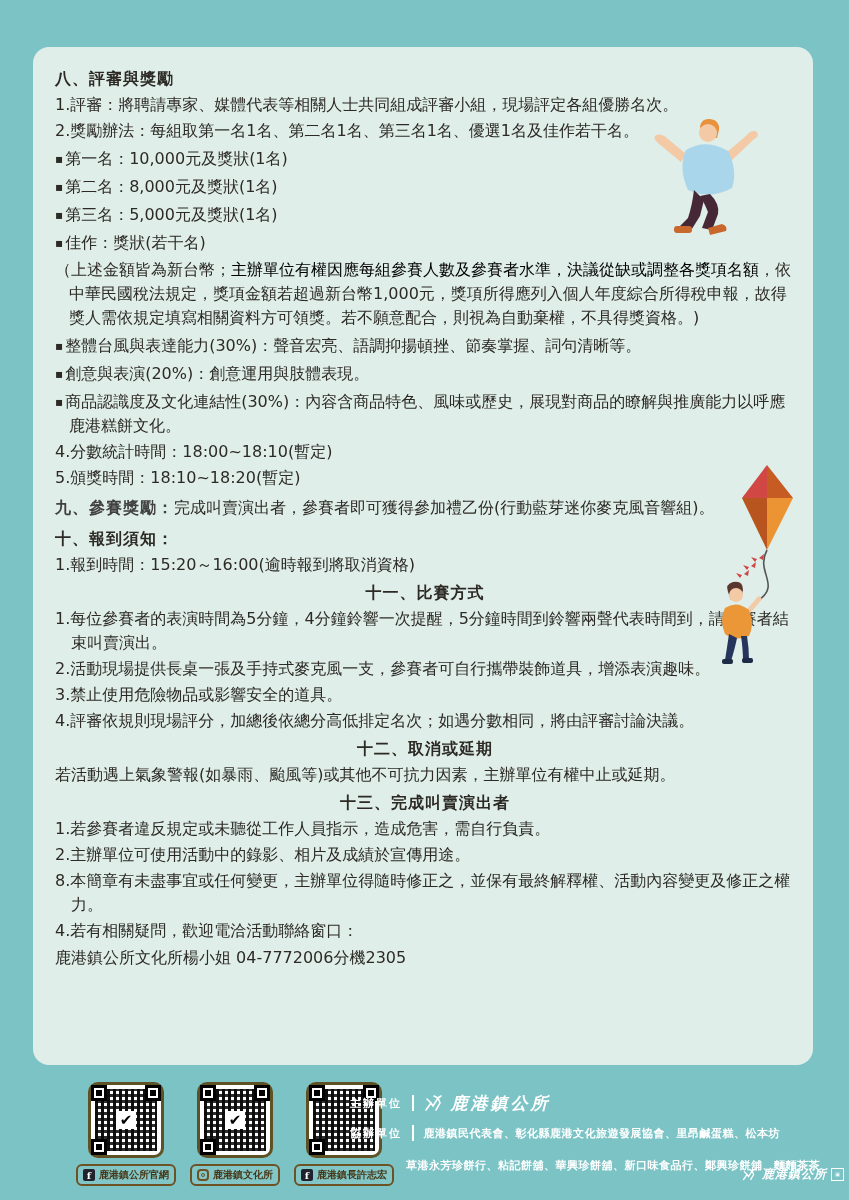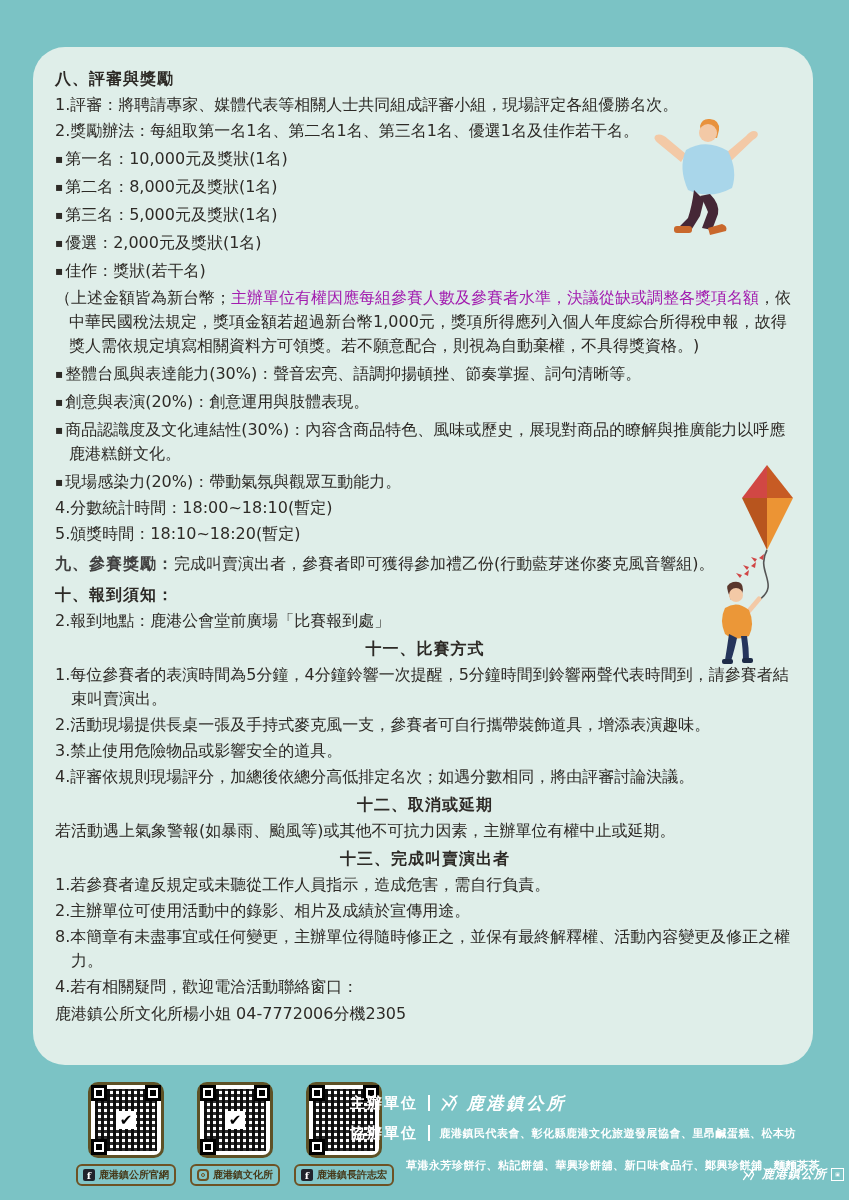--- a/index.html
+++ b/index.html
@@ -4,37 +4,37 @@
 <style>
   html,body{margin:0;padding:0;}
   body{
     width:849px;height:1200px;position:relative;overflow:hidden;
     background:#7bc3c5;
     font-family:"DejaVu Sans",sans-serif;
     -webkit-font-smoothing:antialiased;
   }
   .card{
     position:absolute;left:33px;top:47px;width:780px;height:1018px;
-    background:#dfeee9;border-radius:32px;
+    background:#dfeee9;border-radius:16px;
     padding:16px 18px 16px 22px;box-sizing:border-box;
     overflow:hidden;
   }
   .card p{margin:0;color:#2d2a26;font-size:16px;line-height:24px;}
   .sec-h{
     color:#9c6a47;font-weight:bold;font-size:17.5px;line-height:26px;
     letter-spacing:1px;margin-top:4px !important;
   }
   .h8{margin-left:0;}
   .h9,.h10{margin-left:-8px;}
   .h11,.h12,.h13{margin-left:-15px;text-align:center;}
   .item{margin-left:20px;padding-left:16px;text-indent:-16px;margin-top:2px !important;}
   .bullet{margin-left:30px;padding-left:14px;text-indent:-14px;margin-top:4px !important;}
   .bullet::before{content:"▪";margin-right:2px;font-size:12px;vertical-align:1px;}
   .note{margin-left:5px;padding-left:14px;text-indent:-14px;margin-top:3px !important;}
-  .red{color:#a21caf;}
+  .red{color:#000000;}
   .inlinehead{color:#404040;font-weight:bold;letter-spacing:1px;}
   .s12-body{margin-left:30px;margin-top:2px !important;}
   .contact{margin-left:42px;margin-top:3px !important;}
   .mix{margin-left:-8px;margin-top:6px !important;}
   .gap{margin-top:7px !important;}
 
   
   .footer-qrs{position:absolute;left:76px;top:1082px;display:flex;gap:14px;}
   .qr-col{display:flex;flex-direction:column;align-items:center;gap:6px;}
   .qr-card{
@@ -65,21 +65,21 @@
     font-size:10px;font-weight:bold;display:flex;align-items:flex-end;justify-content:center;
     line-height:11px;font-family:"DejaVu Serif",serif;
   }
   .ig-ic{
     width:12px;height:12px;border:2px solid #6d5224;border-radius:4px;position:relative;box-sizing:border-box;
   }
   .ig-ic::after{content:"";position:absolute;inset:2px;border:1.5px solid #6d5224;border-radius:50%;}
 
   .footer-right{position:absolute;left:350px;top:1090px;color:#fff;}
   .org-row{display:flex;align-items:center;height:26px;}
-  .org-label{font-size:15px;font-weight:bold;letter-spacing:2px;}
+  .org-label{font-size:11px;font-weight:bold;letter-spacing:2px;}
   .org-div{width:1.5px;height:16px;background:#fff;margin:0 10px;}
   .org-logo{display:flex;align-items:center;gap:5px;}
   .org-logo-text{font-size:17px;font-weight:bold;font-style:italic;letter-spacing:3px;font-family:"DejaVu Serif",serif;}
   .co-row{display:flex;align-items:center;height:26px;margin-top:4px;}
   .co-text{font-size:11px;font-weight:bold;letter-spacing:0.5px;}
   .co-row2{margin-left:56px;margin-top:6px;}
 
   .watermark{
     position:absolute;left:742px;top:1166px;display:flex;align-items:center;gap:4px;color:#fff;
   }
@@ -93,34 +93,32 @@
 </head>
 <body>
 
 <div class="card">
   <p class="sec-h h8">八、評審與獎勵</p>
   <p class="item">1.評審：將聘請專家、媒體代表等相關人士共同組成評審小組，現場評定各組優勝名次。</p>
   <p class="item">2.獎勵辦法：每組取第一名1名、第二名1名、第三名1名、優選1名及佳作若干名。</p>
   <p class="bullet">第一名：10,000元及獎狀(1名)</p>
   <p class="bullet">第二名：8,000元及獎狀(1名)</p>
   <p class="bullet">第三名：5,000元及獎狀(1名)</p>
-  <p class="bullet">優選：2,000元及獎狀(1名)</p>
   <p class="bullet">佳作：獎狀(若干名)</p>
   <p class="note"><span>（上述金額皆為新台幣；</span><span class="red">主辦單位有權因應每組參賽人數及參賽者水準，決議從缺或調整各獎項名額</span><span>，依中華民國稅法規定，獎項金額若超過新台幣1,000元，獎項所得應列入個人年度綜合所得稅申報，故得獎人需依規定填寫相關資料方可領獎。若不願意配合，則視為自動棄權，不具得獎資格。)</span></p>
   <p class="bullet">整體台風與表達能力(30%)：聲音宏亮、語調抑揚頓挫、節奏掌握、詞句清晰等。</p>
   <p class="bullet">創意與表演(20%)：創意運用與肢體表現。</p>
   <p class="bullet">商品認識度及文化連結性(30%)：內容含商品特色、風味或歷史，展現對商品的瞭解與推廣能力以呼應鹿港糕餅文化。</p>
-  <p class="bullet">現場感染力(20%)：帶動氣氛與觀眾互動能力。</p>
   <p class="item">4.分數統計時間：18:00~18:10(暫定)</p>
   <p class="item">5.頒獎時間：18:10~18:20(暫定)</p>
 
   <p class="mix"><span class="inlinehead">九、參賽獎勵：</span><span>完成叫賣演出者，參賽者即可獲得參加禮乙份(行動藍芽迷你麥克風音響組)。</span></p>
 
   <p class="sec-h h10 gap">十、報到須知：</p>
-  <p class="item">2.報到地點：鹿港公會堂前廣場「比賽報到處」</p>
+  <p class="item">1.報到時間：15:20～16:00(逾時報到將取消資格)</p>
 
   <p class="sec-h h11">十一、比賽方式</p>
   <p class="item">1.每位參賽者的表演時間為5分鐘，4分鐘鈴響一次提醒，5分鐘時間到鈴響兩聲代表時間到，請參賽者結束叫賣演出。</p>
   <p class="item">2.活動現場提供長桌一張及手持式麥克風一支，參賽者可自行攜帶裝飾道具，增添表演趣味。</p>
   <p class="item">3.禁止使用危險物品或影響安全的道具。</p>
   <p class="item">4.評審依規則現場評分，加總後依總分高低排定名次；如遇分數相同，將由評審討論決議。</p>
 
   <p class="sec-h h12">十二、取消或延期</p>
   <p class="s12-body">若活動遇上氣象警報(如暴雨、颱風等)或其他不可抗力因素，主辦單位有權中止或延期。</p>
 

